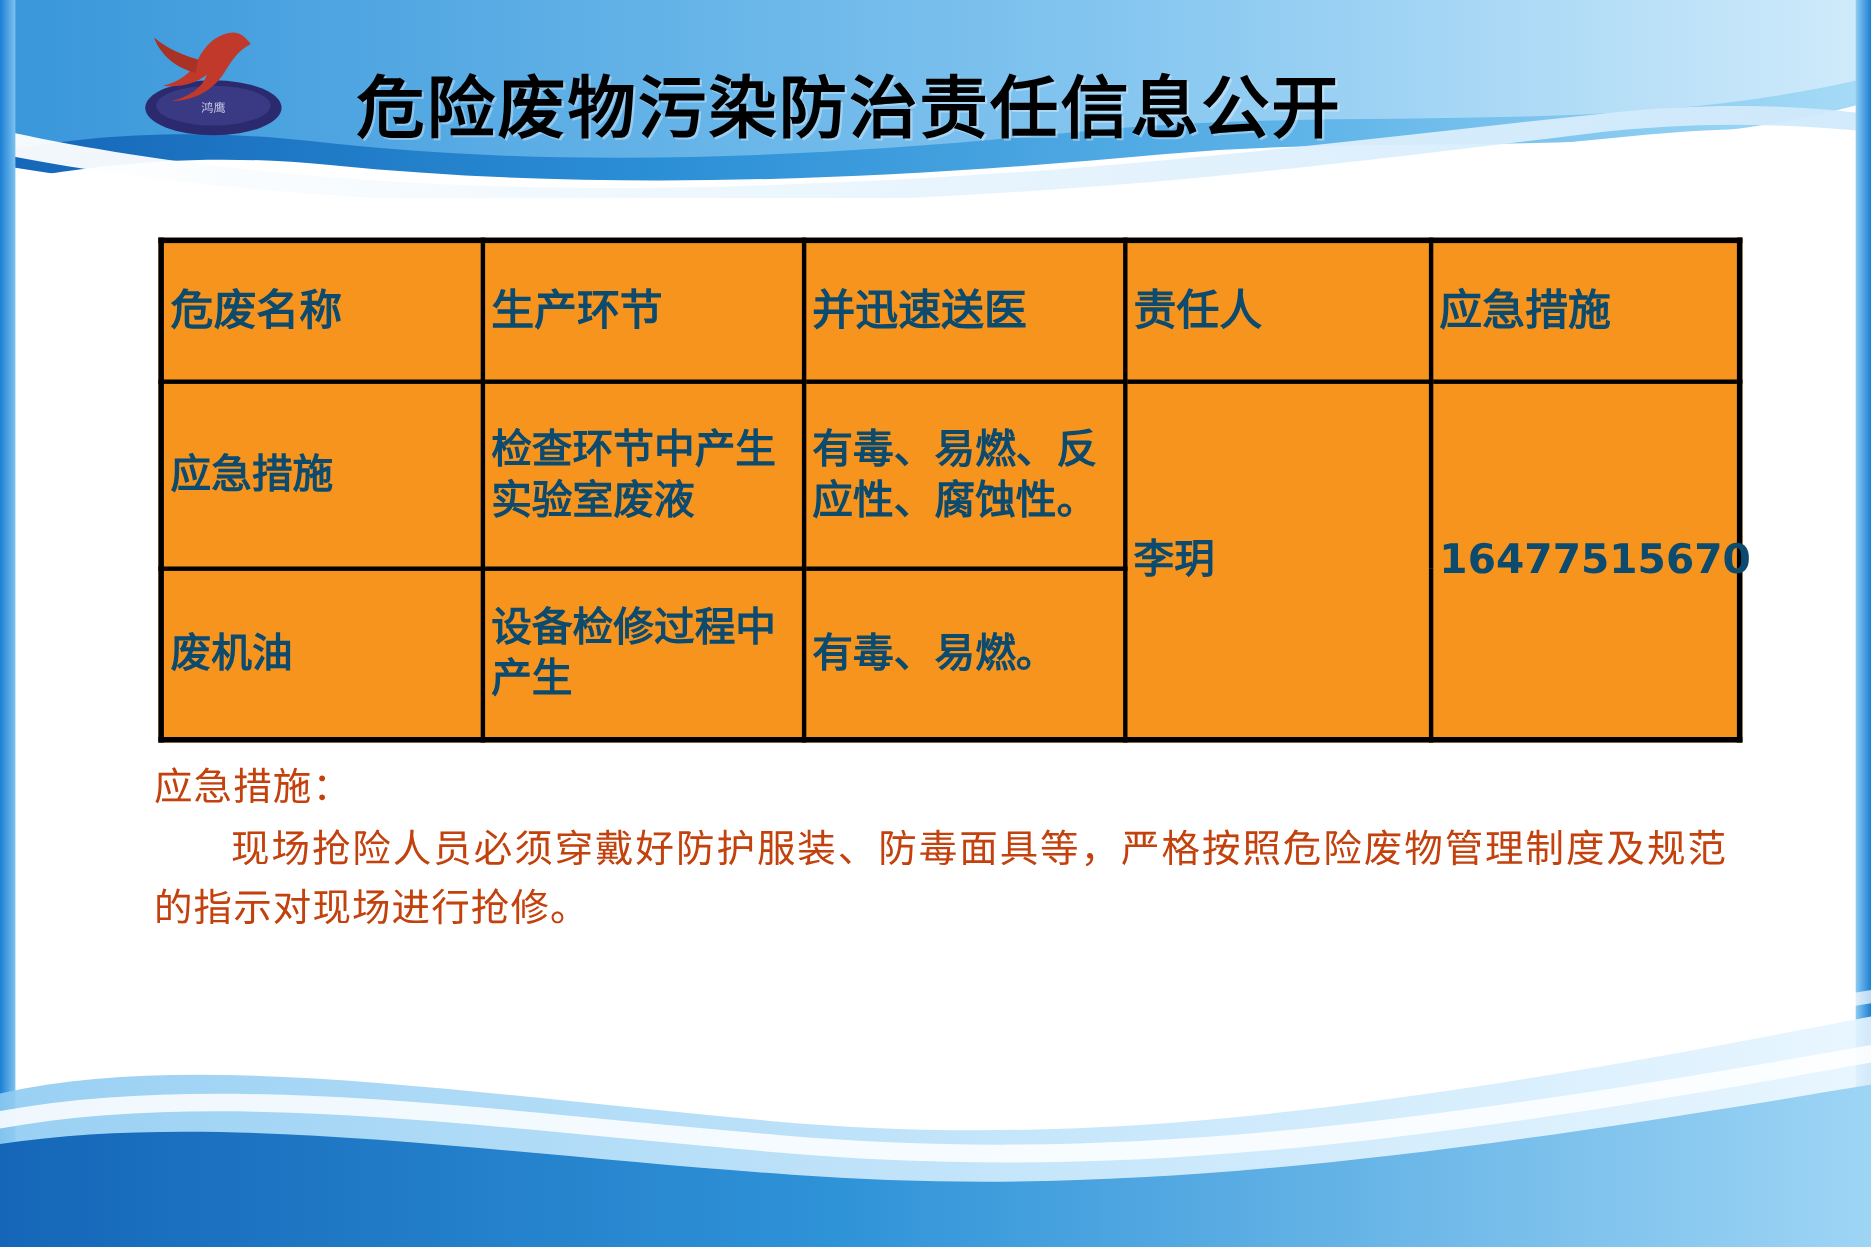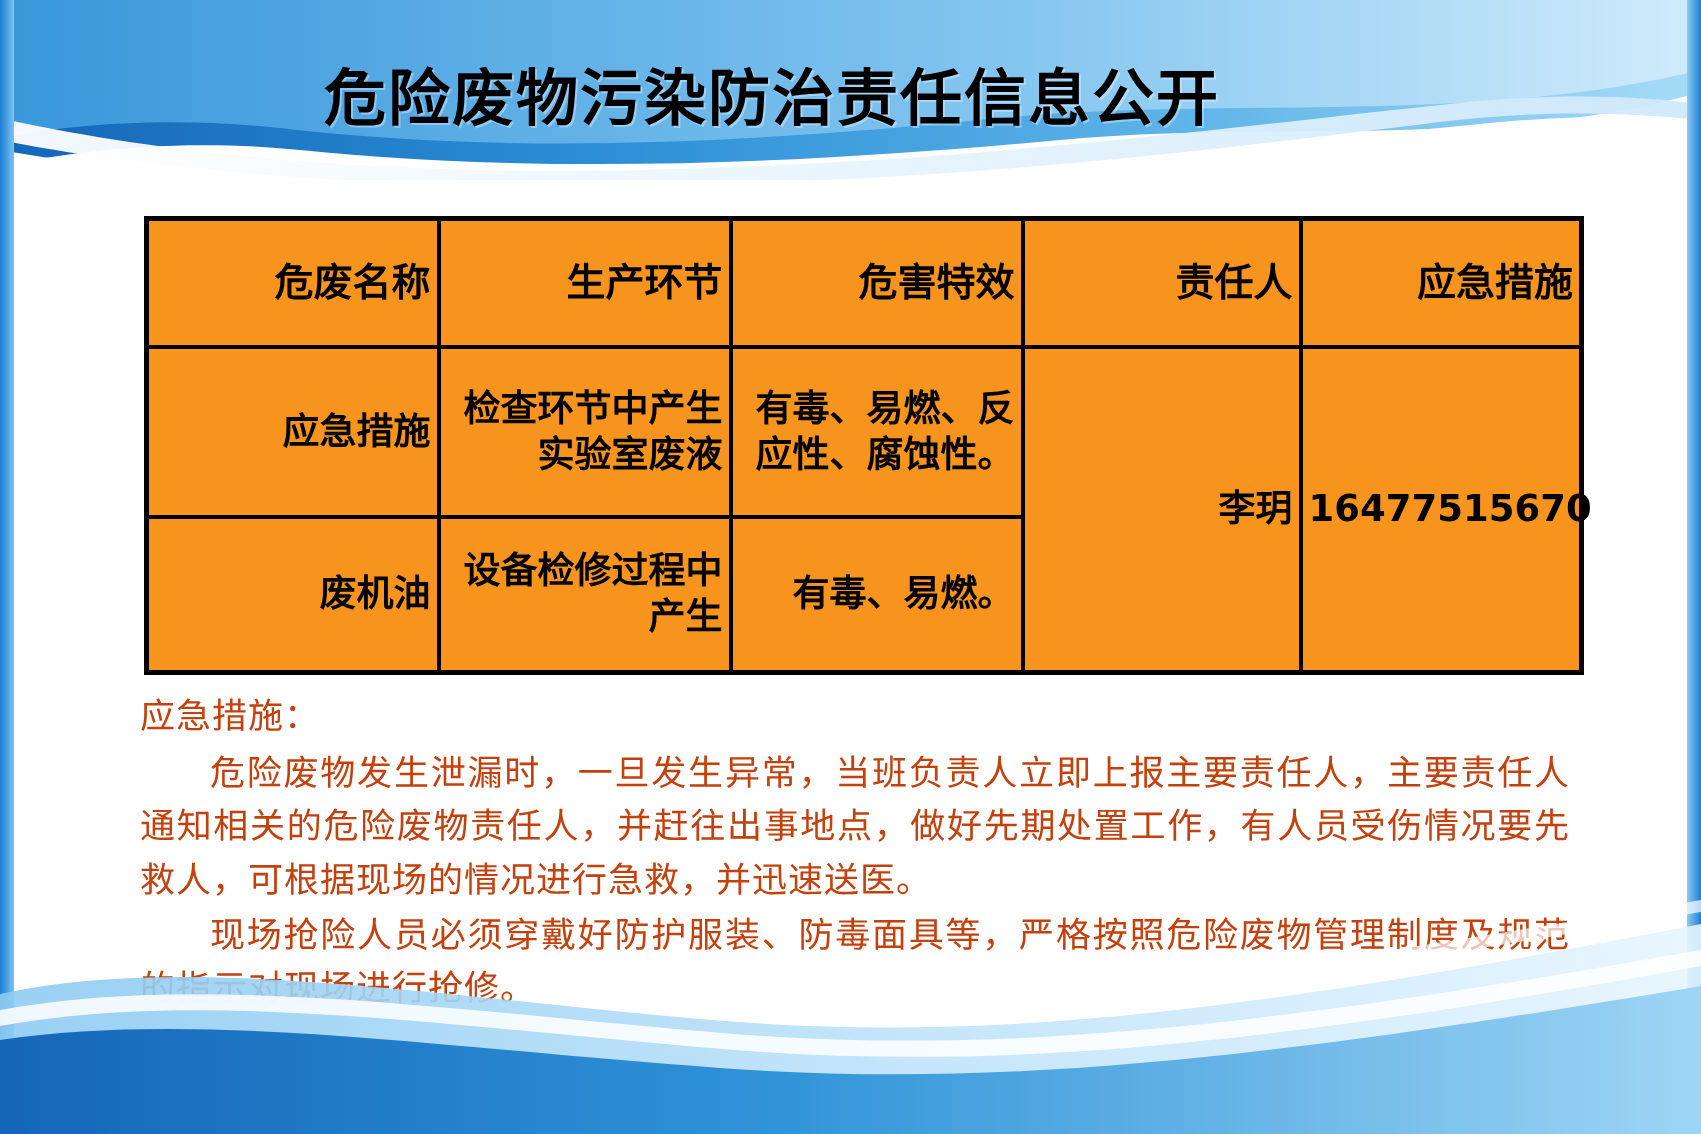--- a/index.html
+++ b/index.html
@@ -88,22 +88,22 @@
   table.info {
     border-collapse: collapse;
     width: 1415px;
     table-layout: fixed;
     background: #F7941E;
     border: 5px solid #000;
   }
   table.info td, table.info th {
     border: 4px solid #000;
     background: #F7941E;
-    color: #000000;
-    text-align: right;
+    color: #0c4a6e;
+    text-align: left;
     vertical-align: middle;
     font-family: "DejaVu Sans", "Liberation Sans", sans-serif;
     font-weight: bold;
     font-size: 37px;
     line-height: 1.25;
     padding: 6px 6px;
   }
   table.info th { height: 112px; font-size: 39px; }
   .c1 { width: 292px; }
   .c2 { width: 292px; }
@@ -166,37 +166,46 @@
       <path d="M0,0 H1701 V92 C1500,150 1280,120 1060,140 C820,162 560,176 300,150 C180,138 80,150 0,166 Z" fill="url(#g1)"></path>
       <path d="M0,0 H1701 V70 C1470,126 1230,96 1000,118 C760,142 520,156 280,128 C170,116 70,124 0,138 Z" fill="url(#g2)" opacity="0.85"></path>
       <path d="M0,118 C140,150 360,176 640,170 C980,162 1220,128 1450,104 C1560,92 1640,96 1701,104 V120 C1620,112 1540,110 1440,122 C1210,150 980,180 640,186 C360,190 140,168 0,140 Z" fill="url(#g3)" opacity="0.95"></path>
       <path d="M0,150 C160,178 380,196 660,190 C1000,182 1250,146 1480,124 C1580,114 1650,116 1701,122 V180 H0 Z" fill="#ffffff"></path>
     </svg>
   </div>
 
   <div class="edge-left"></div>
   <div class="edge-right"></div>
 
+  <div class="logo">
+    <svg width="160" height="110" viewBox="0 0 160 110" xmlns="http://www.w3.org/2000/svg">
+      <ellipse cx="82" cy="76" rx="62" ry="25" fill="#2b2a6e"></ellipse>
+      <ellipse cx="82" cy="74" rx="52" ry="18" fill="#3a3a84"></ellipse>
+      <path d="M96,8 C84,10 74,20 68,32 C62,44 52,52 36,56 C52,58 66,54 76,46 C72,58 60,66 44,70 C64,70 82,60 92,44 C98,34 104,24 116,18 C110,10 104,6 96,8 Z" fill="#c0392b"></path>
+      <path d="M68,32 C54,28 40,22 28,12 C34,28 48,40 66,44 Z" fill="#a93226"></path>
+      <text x="82" y="80" font-size="11" fill="#c8c8e8" text-anchor="middle" font-family="DejaVu Sans, sans-serif">鸿鹰</text>
+    </svg>
+  </div>
 
   <div class="title">危险废物污染防治责任信息公开</div>
 
   <div class="table-wrap">
     <table class="info">
       <colgroup>
         <col class="c1">
           <col class="c2">
           <col class="c3">
           <col class="c4">
           <col class="c5">
       </colgroup>
       <thead>
         <tr>
           <th>危废名称</th>
           <th>生产环节</th>
-          <th>危害特效</th>
+          <th>并迅速送医</th>
           <th>责任人</th>
           <th>应急措施</th>
         </tr>
       </thead>
       <tbody>
         <tr class="row-tall">
           <td>应急措施</td>
           <td>检查环节中产生实验室废液</td>
           <td>有毒、易燃、反应性、腐蚀性。</td>
           <td class="merged" rowspan="2">李玥</td>
@@ -206,21 +215,20 @@
           <td>废机油</td>
           <td>设备检修过程中产生</td>
           <td>有毒、易燃。</td>
         </tr>
       </tbody>
     </table>
   </div>
 
   <div class="measures">
     <div class="heading">应急措施：</div>
-    <p>危险废物发生泄漏时，一旦发生异常，当班负责人立即上报主要责任人，主要责任人通知相关的危险废物责任人，并赶往出事地点，做好先期处置工作，有人员受伤情况要先救人，可根据现场的情况进行急救，并迅速送医。</p>
     <p>现场抢险人员必须穿戴好防护服装、防毒面具等，严格按照危险废物管理制度及规范的指示对现场进行抢修。</p>
   </div>
 
   <div class="bottom-wave">
     <svg width="1701" height="330" viewBox="0 0 1701 330" xmlns="http://www.w3.org/2000/svg">
       <defs>
         <linearGradient id="bw1" x1="0" y1="0" x2="1" y2="0">
           <stop offset="0%" stop-color="#1566b8"></stop>
           <stop offset="45%" stop-color="#2f93d8"></stop>
           <stop offset="100%" stop-color="#9ed5f5"></stop>

